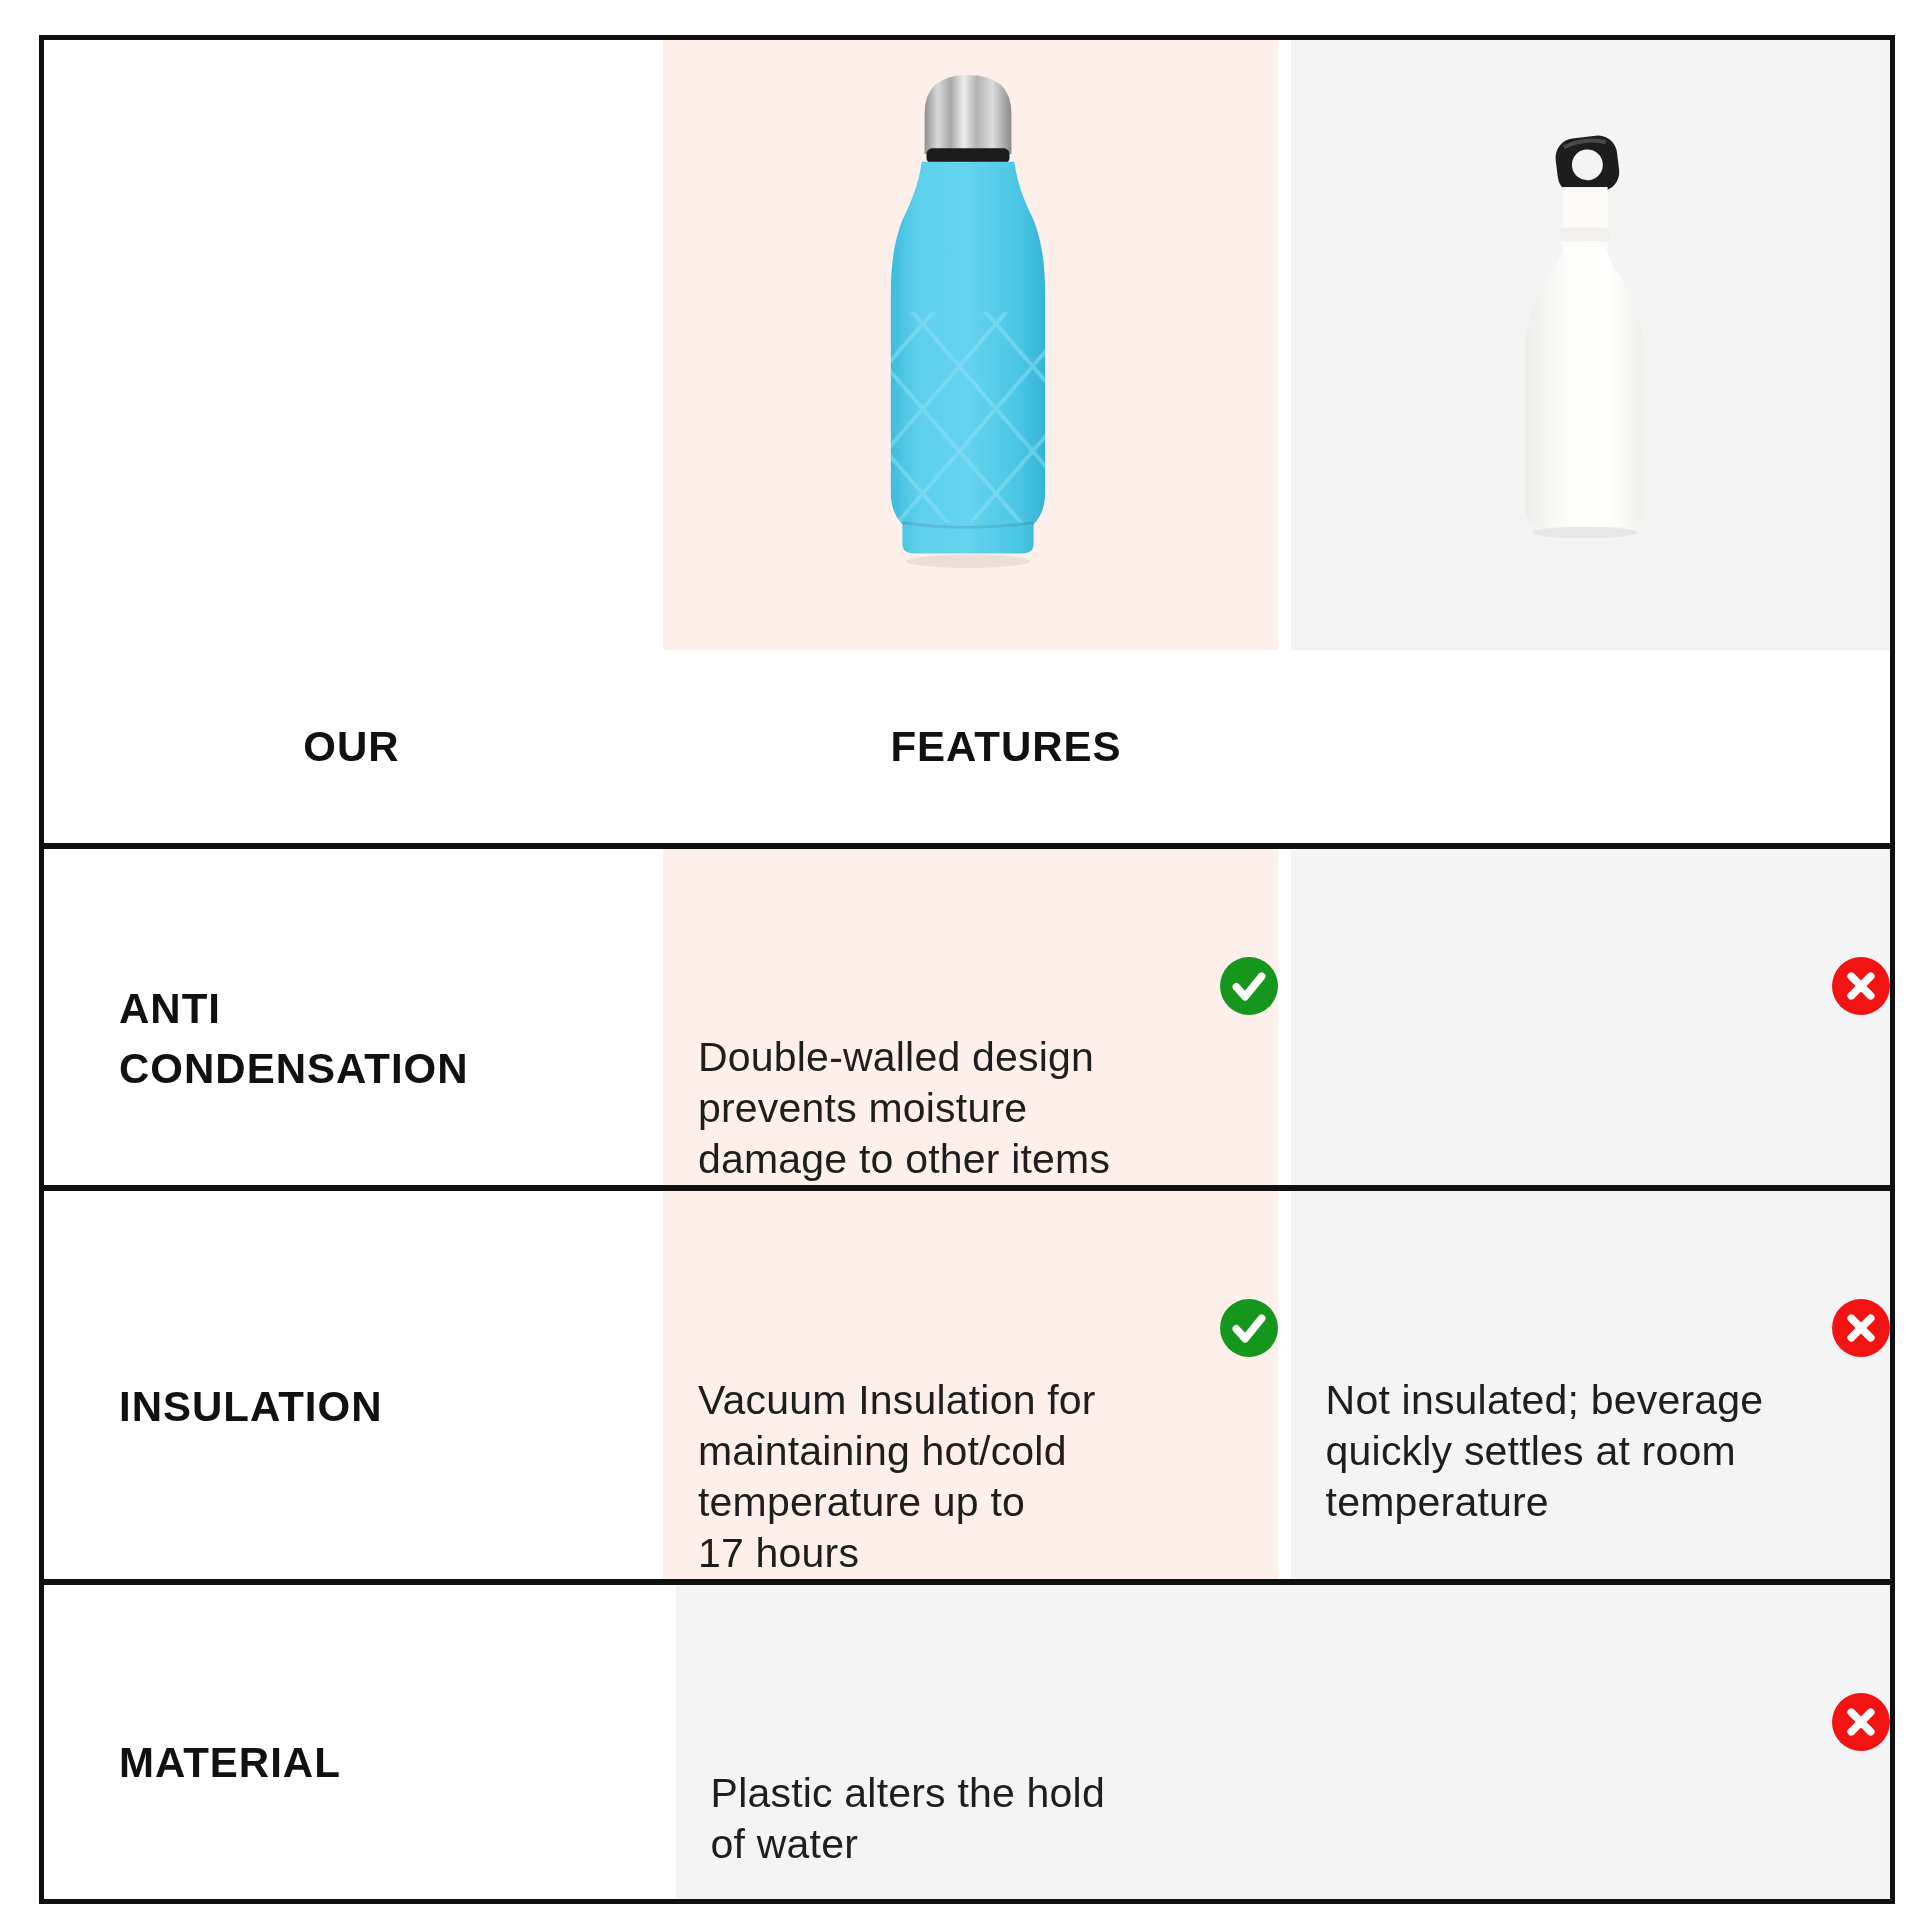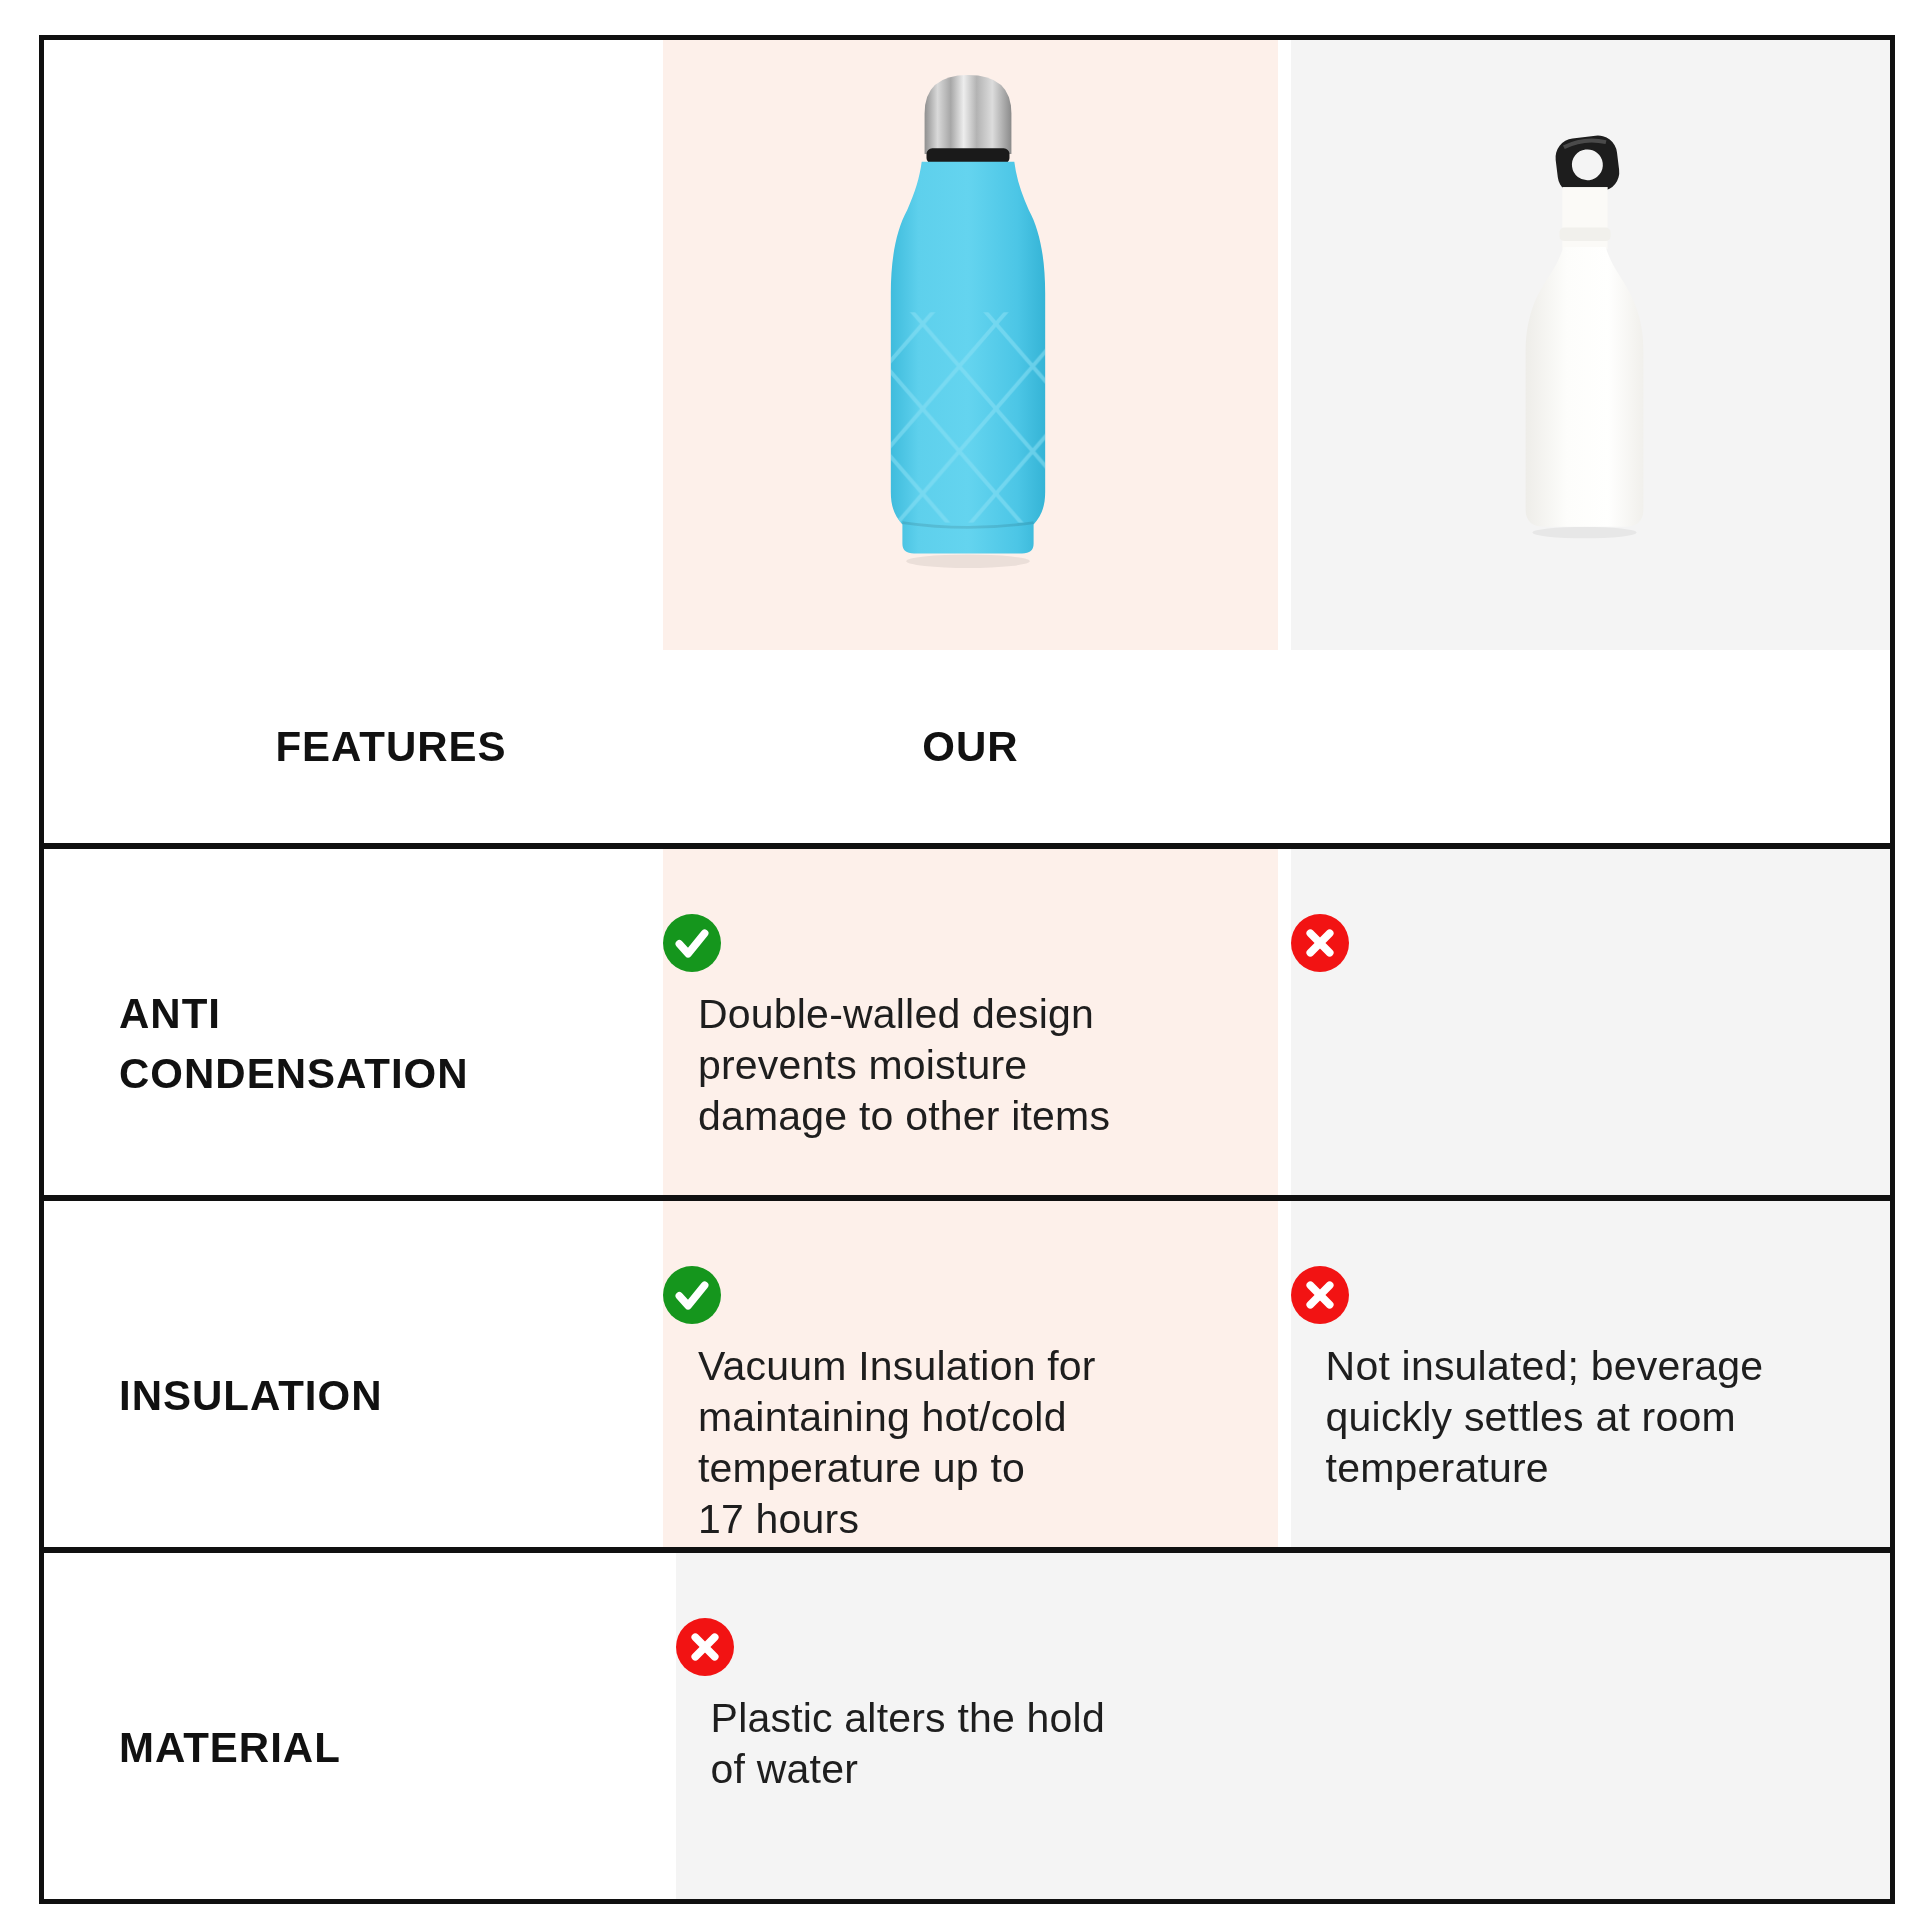--- a/index.html
+++ b/index.html
@@ -30,22 +30,22 @@
   .header-label{
     font-size:42px; font-weight:bold; color:var(--label); letter-spacing:1px;
   }
   .header-center{width:100%; text-align:center;}
   .feat-label{
     font-size:42px; font-weight:bold; color:var(--label);
     line-height:60px; letter-spacing:1px;margin-top:43px;
   }
   .label-line:empty{display:none;}
   .data-cell-inner{
-    display:flex; flex-direction:column; align-items:flex-start;
-    padding-top:65px; height:100%; box-sizing:border-box;border-radius:30px;
+    display:flex; flex-direction:column; align-items:flex-end;
+    padding-top:108px; height:100%; box-sizing:border-box;border-radius:30px;
   }
   .status-icon{width:58px; height:58px; flex:0 0 auto;}
   .cell-text{
     align-self:stretch; text-align:left; margin-top:17.4px;
     padding:0 25px 0 35px;
     font-size:41px; line-height:51px; color:var(--text);
     letter-spacing:0.2px; white-space:pre-line;
   }
   .bottle-svg{position:absolute;}
   .bottle-our{left:223px; top:29px;}
@@ -116,25 +116,25 @@
             <path d="M56 12 Q78 4 100 12" stroke="#4a4a4a" stroke-width="4" fill="none"></path>
           </g>
           <rect x="52" y="56" width="47" height="64" fill="#fbfaf7"></rect>
           <rect x="49" y="98" width="53" height="14" rx="5" fill="#f1f0ec"></rect>
           <path d="M53,118 C45,146 26,158 18,192 C15,204 14,214 14,228 L14,390 Q14,408 34,408 L116,408 Q136,408 136,390 L136,228 C136,214 135,204 132,192 C124,158 105,146 97,118 Z" fill="url(#whiteGrad)"></path>
         </svg>
       </div>
     </div>
 
     <div class="row row-header">
+      <div class="cell cell-our">
+        <div class="header-label header-center">OUR</div>
+      </div>
       <div class="cell cell-feat">
         <div class="header-label">FEATURES</div>
-      </div>
-      <div class="cell cell-our">
-        <div class="header-label header-center">OUR</div>
       </div>
       <div class="cell cell-gap"></div>
     </div>
 
     <div class="row row-data">
       <div class="cell cell-feat">
         <div class="feat-label">
           <div class="label-line">ANTI</div>
           <div class="label-line">CONDENSATION</div>
         </div>

